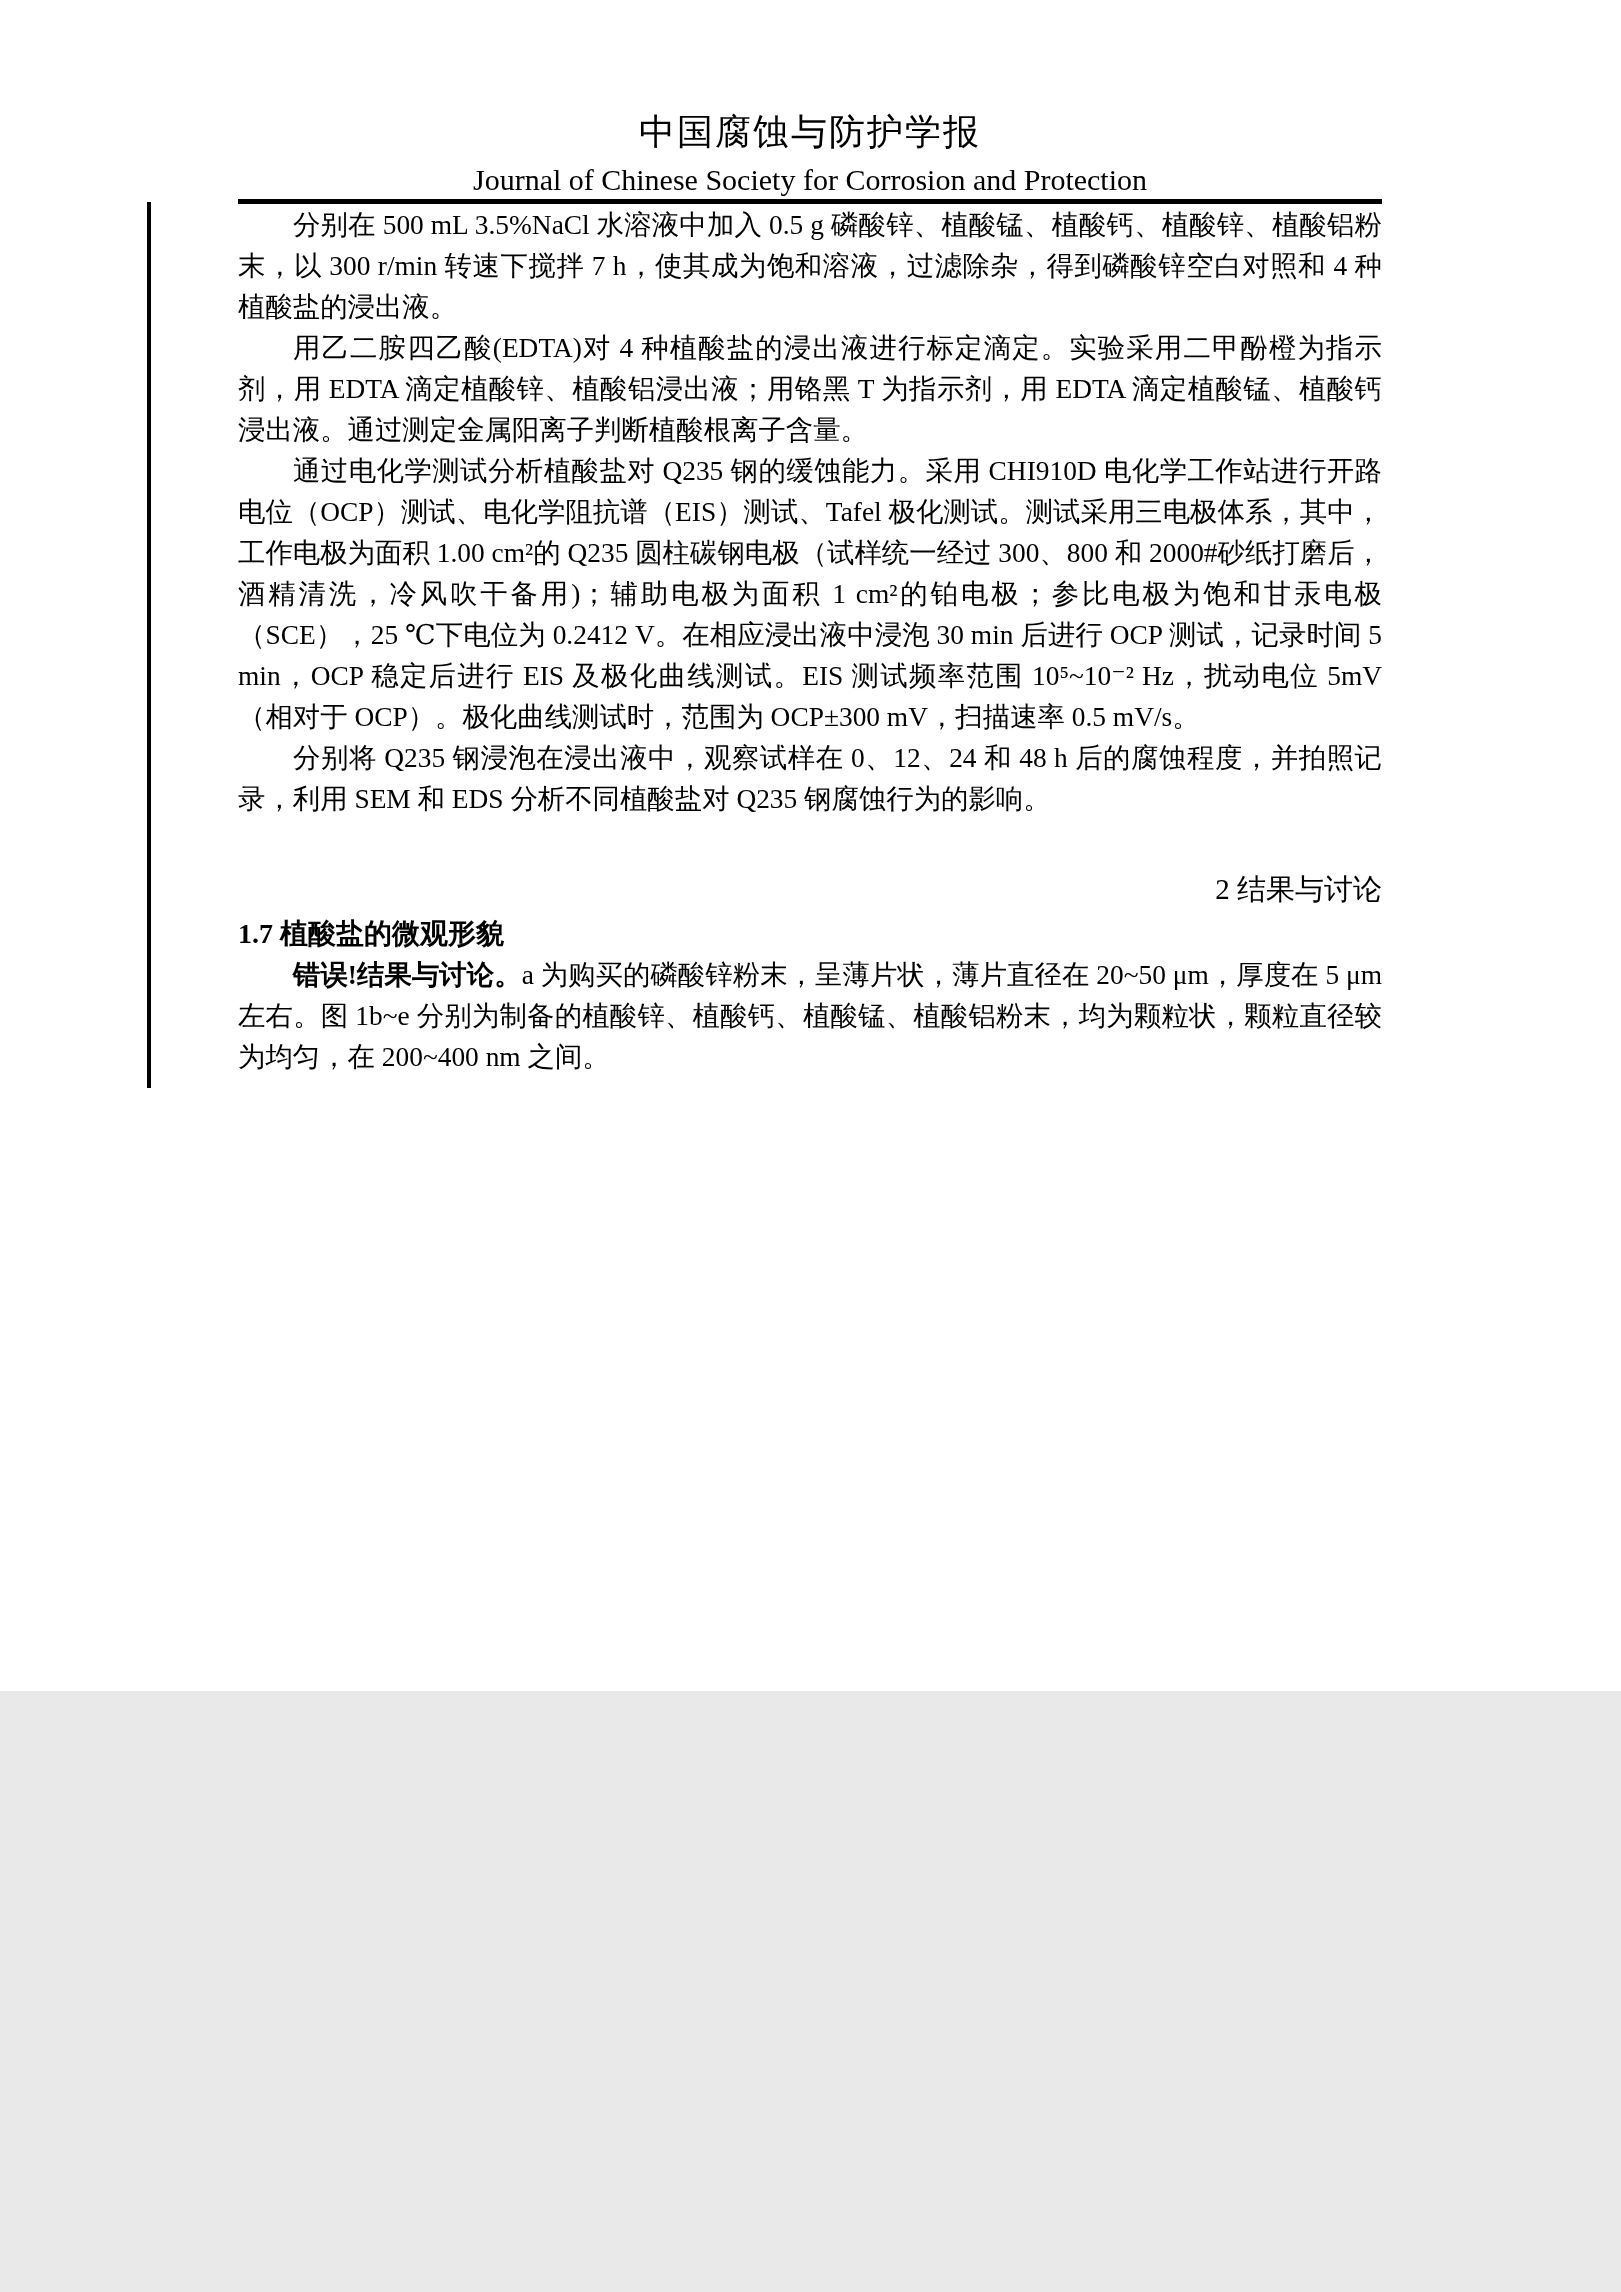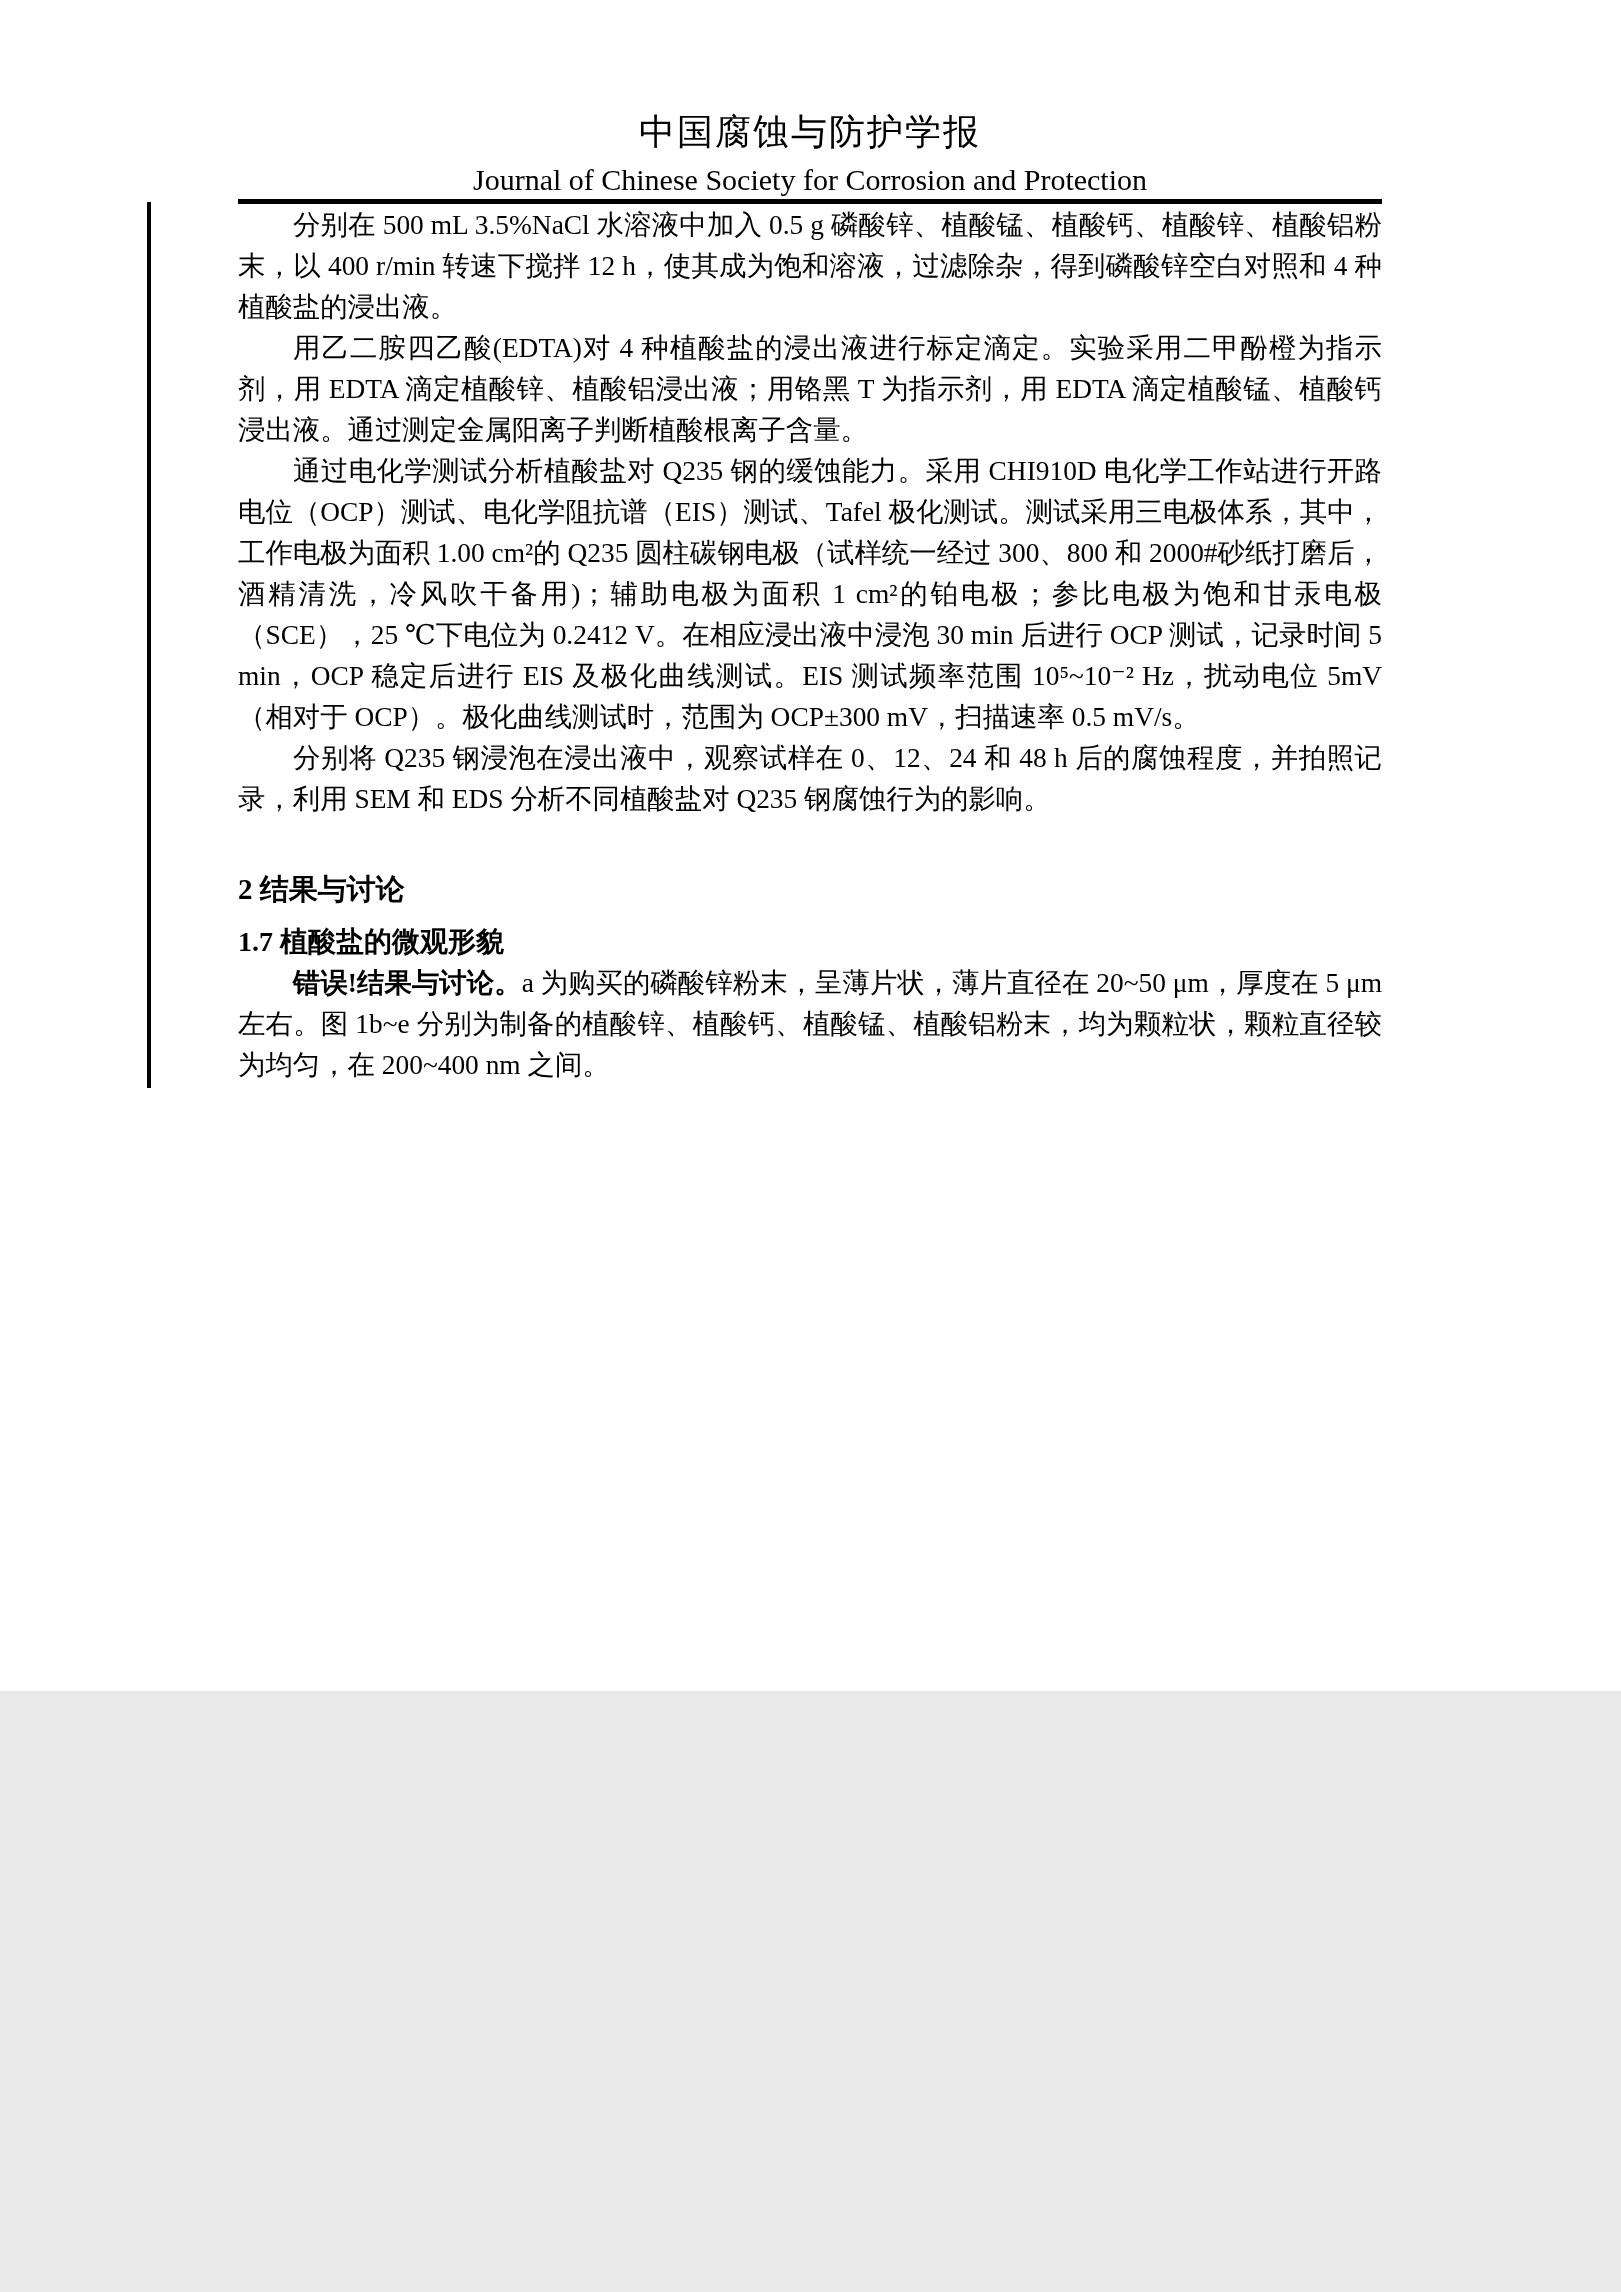--- a/index.html
+++ b/index.html
@@ -59,24 +59,25 @@
   }
   .content p.body {
     margin: 0;
     font-size: 27.4px;
     line-height: 41px;
     text-align: justify;
     text-indent: 55px;
     word-break: break-word;
   }
   .content h2.sec {
-    margin: 47px 0 8px 0;
+    margin: 47px 0 0 0;
     font-size: 29px;
-    font-weight: bold;
+    font-weight: normal;
     line-height: 45px;
+    text-align: right;
   }
   .content h3.subsec {
     margin: 0;
     font-size: 28px;
     font-weight: bold;
     line-height: 43px;
   }
   .bold-run {
     font-weight: bold;
   }
@@ -88,21 +89,21 @@
 
   <div class="change-bar"></div>
 
   <div class="header">
     <h1 class="title-zh">中国腐蚀与防护学报</h1>
     <div class="title-en">Journal of Chinese Society for Corrosion and Protection</div>
     <div class="header-rule"></div>
   </div>
 
   <div class="content">
-    <p class="body">分别在 500 mL 3.5%NaCl 水溶液中加入 0.5 g 磷酸锌、植酸锰、植酸钙、植酸锌、植酸铝粉末，以 400 r/min 转速下搅拌 12 h，使其成为饱和溶液，过滤除杂，得到磷酸锌空白对照和 4 种植酸盐的浸出液。</p>
+    <p class="body">分别在 500 mL 3.5%NaCl 水溶液中加入 0.5 g 磷酸锌、植酸锰、植酸钙、植酸锌、植酸铝粉末，以 300 r/min 转速下搅拌 7 h，使其成为饱和溶液，过滤除杂，得到磷酸锌空白对照和 4 种植酸盐的浸出液。</p>
     <p class="body">用乙二胺四乙酸(EDTA)对 4 种植酸盐的浸出液进行标定滴定。实验采用二甲酚橙为指示剂，用 EDTA 滴定植酸锌、植酸铝浸出液；用铬黑 T 为指示剂，用 EDTA 滴定植酸锰、植酸钙浸出液。通过测定金属阳离子判断植酸根离子含量。</p>
     <p class="body">通过电化学测试分析植酸盐对 Q235 钢的缓蚀能力。采用 CHI910D 电化学工作站进行开路电位（OCP）测试、电化学阻抗谱（EIS）测试、Tafel 极化测试。测试采用三电极体系，其中，工作电极为面积 1.00 cm²的 Q235 圆柱碳钢电极（试样统一经过 300、800 和 2000#砂纸打磨后，酒精清洗，冷风吹干备用)；辅助电极为面积 1 cm²的铂电极；参比电极为饱和甘汞电极（SCE），25 ℃下电位为 0.2412 V。在相应浸出液中浸泡 30 min 后进行 OCP 测试，记录时间 5 min，OCP 稳定后进行 EIS 及极化曲线测试。EIS 测试频率范围 10⁵~10⁻² Hz，扰动电位 5mV（相对于 OCP）。极化曲线测试时，范围为 OCP±300 mV，扫描速率 0.5 mV/s。</p>
     <p class="body">分别将 Q235 钢浸泡在浸出液中，观察试样在 0、12、24 和 48 h 后的腐蚀程度，并拍照记录，利用 SEM 和 EDS 分析不同植酸盐对 Q235 钢腐蚀行为的影响。</p>
 
     <h2 class="sec">2 结果与讨论</h2>
 
     <h3 class="subsec">1.7 植酸盐的微观形貌</h3>
 
     <p class="body">
       <span class="bold-run">错误!结果与讨论。</span><span>a 为购买的磷酸锌粉末，呈薄片状，薄片直径在 20~50 μm，厚度在 5 μm 左右。图 1b~e 分别为制备的植酸锌、植酸钙、植酸锰、植酸铝粉末，均为颗粒状，颗粒直径较为均匀，在 200~400 nm 之间。</span>

